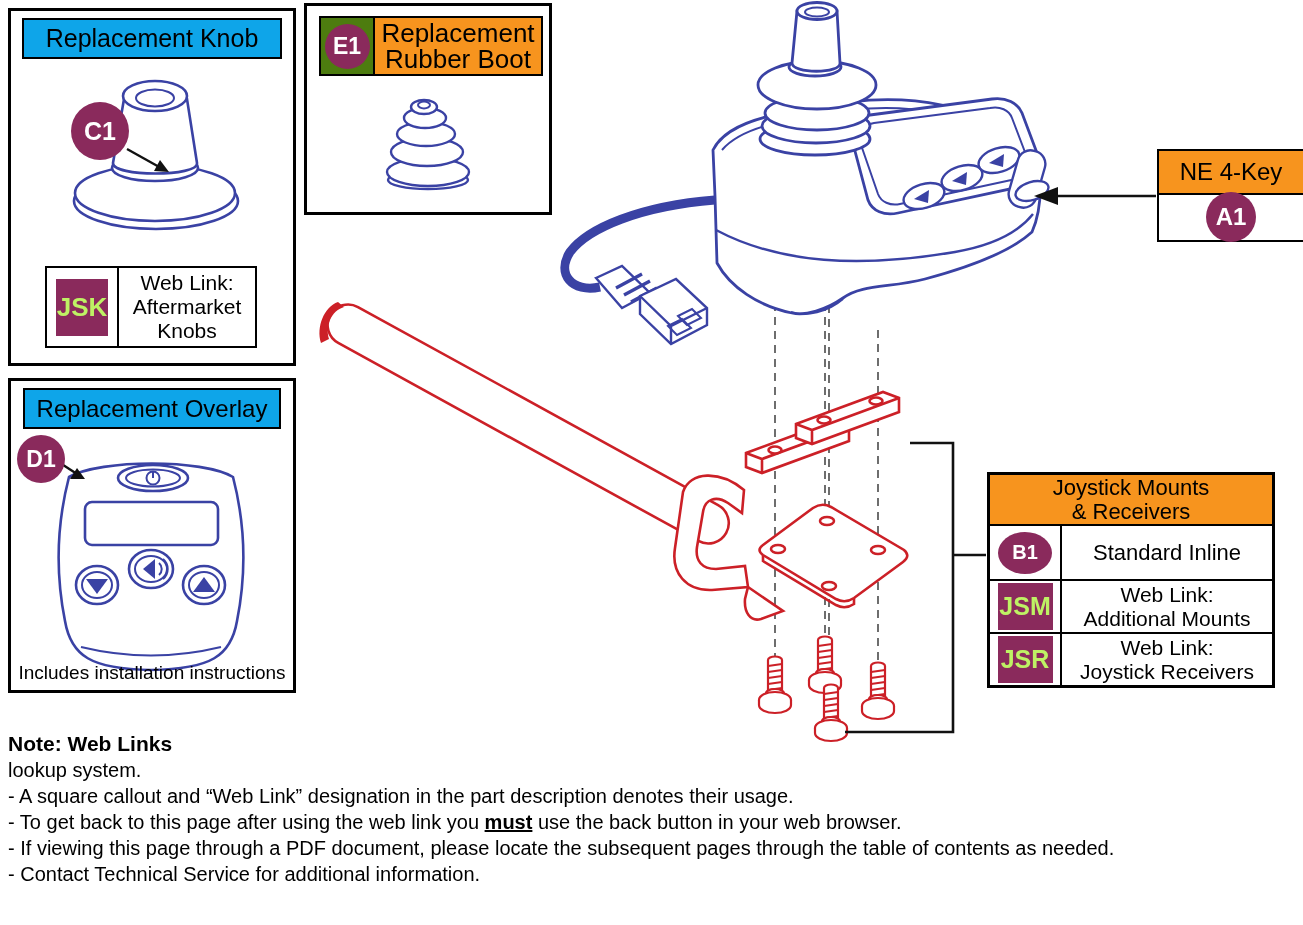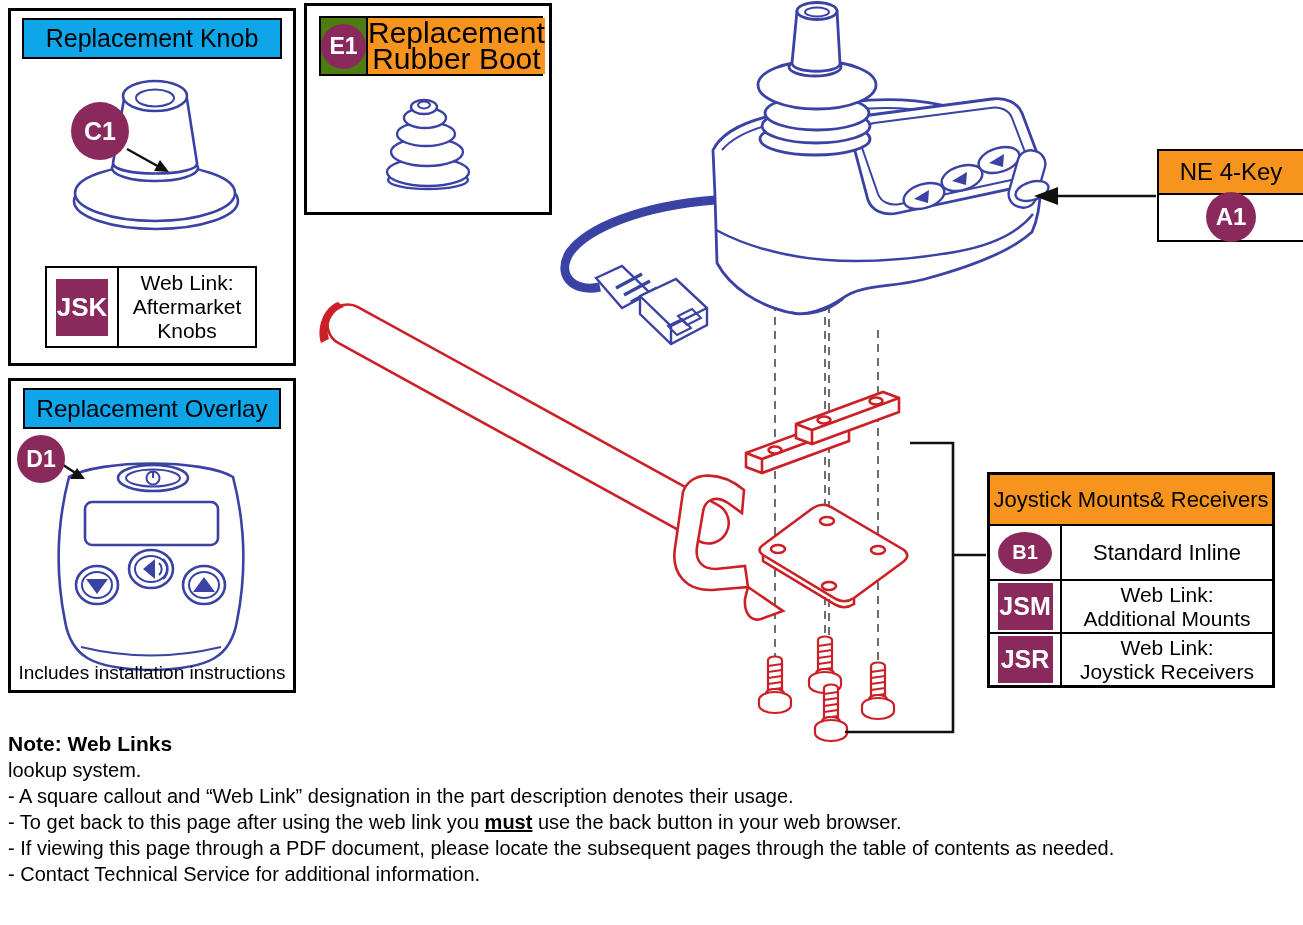--- a/index.html
+++ b/index.html
@@ -5,21 +5,21 @@
   * { box-sizing: border-box; margin: 0; padding: 0; }
   body { background:#fff; font-family:"Liberation Sans", sans-serif; }
   .canvas { position:relative; width:1303px; height:925px; background:#fff; overflow:hidden; color:#000; }
 
   .part-box { position:absolute; border:3px solid #000; background:#fff; }
   .orange-header { position:absolute; background:#0ea5e9; border:2.5px solid #000;
                    display:flex; flex-direction:column; align-items:center; justify-content:center;
                    text-align:center; color:#000; }
   .badge-circle { position:absolute; background:#8A2A5C; color:#fff; border-radius:50%;
                   display:flex; align-items:center; justify-content:center; font-weight:bold; }
-  .badge-square { background:#8A2A5C; color:#ffffff; display:flex; align-items:center;
+  .badge-square { background:#8A2A5C; color:#bef264; display:flex; align-items:center;
                   justify-content:center; font-weight:bold; }
   .illus-svg { position:absolute; left:0; top:0; }
 
   
   #box-knob { left:8px; top:8px; width:288px; height:358px; }
   #box-knob .orange-header { left:11px; top:7px; width:260px; height:41px; font-size:25px; }
   #box-knob .badge-circle { left:60px; top:91px; width:58px; height:58px; font-size:25px; }
   .jsk-table { position:absolute; left:34px; top:255px; width:212px; height:82px;
                border:2.5px solid #000; display:flex; background:#fff; }
   .jsk-c1 { width:72px; border-right:2.5px solid #000; display:flex; align-items:center; justify-content:center; }
@@ -28,40 +28,40 @@
             font-size:21px; line-height:24px; text-align:center; }
 
   
   #box-boot { left:304px; top:3px; width:248px; height:212px; }
   .boot-header-band { position:absolute; left:12px; top:10px; width:224px; height:60px;
                       border:2.5px solid #000; display:flex; background:#fff; }
   .boot-header-band .e1cell { width:52px; display:flex; align-items:center; justify-content:center; background:#4d7c0f; }
   .boot-header-band .e1cell .badge-circle { position:static; width:45px; height:45px; font-size:23px; }
   .boot-header-band .orange-part { flex:1; background:#F7941E; border-left:2.5px solid #000;
        display:flex; flex-direction:column; align-items:center; justify-content:center;
-       font-size:30px; line-height:26px; text-align:center; }
+       font-size:26px; line-height:26px; text-align:center; }
 
   
   #box-overlay { left:8px; top:378px; width:288px; height:315px; }
   #box-overlay .orange-header { left:12px; top:7px; width:258px; height:41px; font-size:24px; }
   #box-overlay .badge-circle { left:6px; top:54px; width:48px; height:48px; font-size:23px; }
   .overlay-caption { position:absolute; left:0; bottom:6px; width:100%; text-align:center; font-size:19px; }
 
   
   #ne-box { left:1157px; top:149px; width:148px; height:93px; border:2.5px solid #000;
             position:absolute; background:#fff; }
   #ne-box .ne-hdr { height:44px; background:#F7941E; border-bottom:2.5px solid #000;
             display:flex; align-items:center; justify-content:center; font-size:24px; }
   #ne-box .ne-body { height:44px; display:flex; align-items:center; justify-content:center; }
   #ne-box .badge-circle { position:static; width:50px; height:50px; font-size:24px; }
 
   
   .mtable { position:absolute; left:987px; top:472px; width:288px; border:3px solid #000; background:#fff; }
   .mtable .hdr { height:51px; background:#F7941E; border-bottom:2.5px solid #000;
-                 display:flex; flex-direction:row; align-items:center; justify-content:center;
+                 display:flex; flex-direction:column; align-items:center; justify-content:center;
                  font-size:22px; line-height:24px; text-align:center; }
   .mrow { display:flex; height:53px; }
   .mrow + .mrow { border-top:2.5px solid #000; }
   .mrow .cell-badge { width:72px; border-right:2.5px solid #000; display:flex;
                       align-items:center; justify-content:center; }
   .mrow .cell-badge .badge-circle { position:static; width:54px; height:42px; font-size:20px; }
   .mrow .cell-badge .badge-square { width:55px; height:47px; font-size:25px; }
   .mrow .cell-desc { flex:1; display:flex; flex-direction:column; align-items:center;
                      justify-content:center; font-size:21px; line-height:24px; text-align:center; }
   .mrow .cell-desc.single { font-size:22px; }

